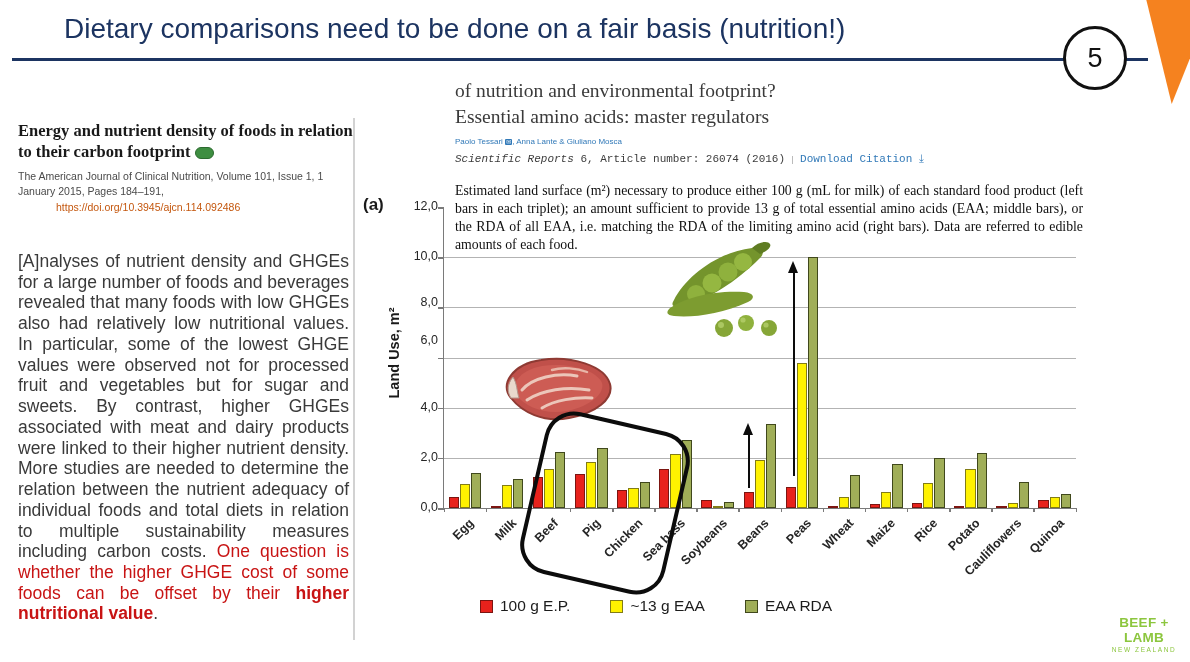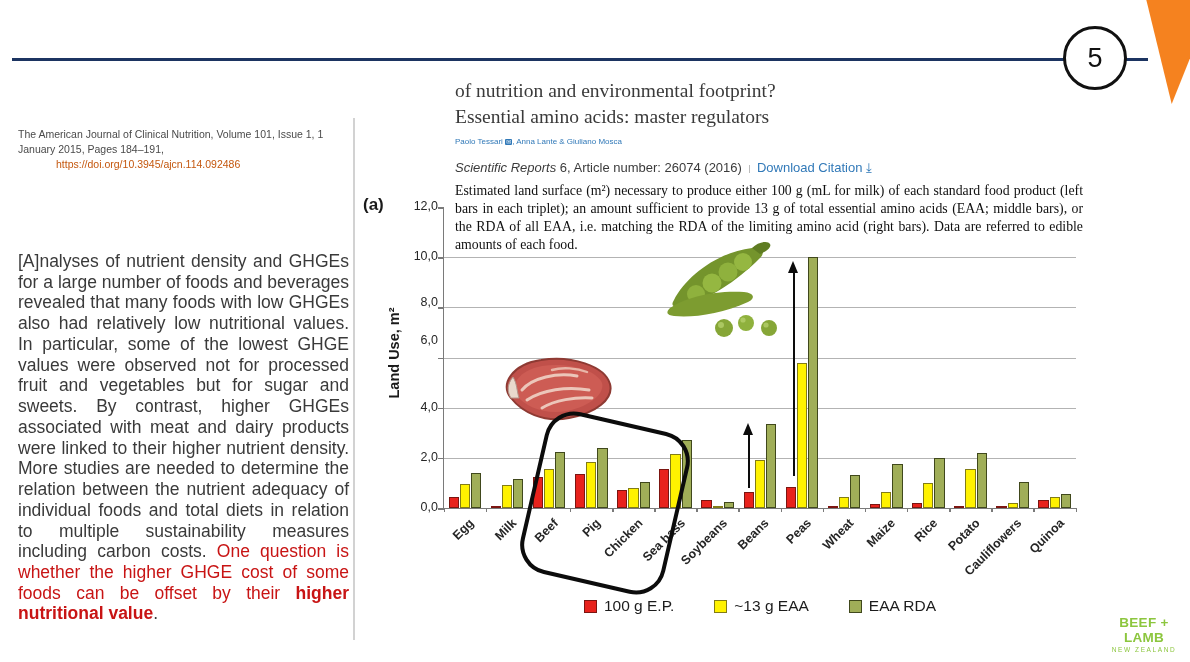--- a/index.html
+++ b/index.html
@@ -26,42 +26,42 @@
   .excerpt{position:absolute;left:18px;top:251px;width:331px;font-size:17.5px;line-height:1.185;
            color:#3a3a3a;text-align:justify;}
   .excerpt .red{color:#c81414;}
   .excerpt .redbold{color:#c81414;font-weight:bold;}
   .divider{position:absolute;left:353px;top:118px;width:2px;height:522px;background:#d2d2d2;}
   
   .rp{position:absolute;left:455px;top:78px;width:640px;}
   .rp-title{font-family:"Liberation Serif",serif;font-size:19.5px;line-height:1.32;color:#3a3a3a;}
   .rp-authors{margin-top:8px;font-size:8px;color:#3179b8;}
   .rp-authors .env{background:#3179b8;color:#fff;font-size:6px;padding:0 1px;border-radius:1px;}
-  .rp-journal{margin-top:14px;font-size:13px;color:#3b3b3b;}
+  .rp-journal{margin-top:7px;font-size:11px;color:#3b3b3b;font-family:Liberation Mono, monospace;}
   .rp-journal .jname{font-style:italic;}
   .rp-journal .jsep{display:inline-block;width:1px;height:8px;background:#bbb;margin:0 7px;vertical-align:middle;}
   .rp-journal .dl{color:#3179b8;}
   .caption{position:absolute;left:455px;top:182px;width:628px;font-family:"Liberation Serif",serif;
            font-size:13.8px;line-height:1.3;color:#0f0f0f;text-align:justify;}
   
   .chart{position:absolute;left:360px;top:185px;width:730px;height:460px;}
   .panel-label{position:absolute;left:3px;top:10px;font-size:17px;font-weight:bold;color:#1a1a1a;}
   .ylab{position:absolute;left:-46px;top:160px;width:160px;text-align:center;transform:rotate(-90deg);
         font-size:14.5px;font-weight:bold;color:#1a1a1a;}
   .plot{position:absolute;left:83px;top:22px;width:632px;height:301px;
         border-left:1.5px solid #7a7a7a;border-bottom:1.5px solid #7a7a7a;}
   .grid{position:absolute;left:0;width:100%;height:1px;background:#b3b3b3;}
   .ytick{position:absolute;left:34px;width:44px;text-align:right;font-size:12.5px;color:#262626;}
   .ymark{position:absolute;left:78px;width:6px;height:1.5px;background:#7a7a7a;}
   .xmark{position:absolute;width:1.5px;height:4px;background:#7a7a7a;top:301px;}
   .bar{position:absolute;bottom:0;width:10.2px;border:1px solid;box-sizing:border-box;}
   .xlab-anchor{position:absolute;width:0;height:0;}
   .xlab-anchor span{position:absolute;right:0;top:0;white-space:nowrap;font-size:12.5px;font-weight:600;
         color:#262626;transform:rotate(-45deg);transform-origin:top right;}
-  .legend{position:absolute;left:120px;top:412px;width:560px;display:flex;justify-content:center;
+  .legend{position:absolute;left:120px;top:412px;width:560px;display:flex;justify-content:flex-start;
           gap:40px;align-items:center;}
   .leg-item{display:flex;align-items:center;gap:7px;font-size:15.5px;color:#1c1c1c;}
   .leg-sw{width:13px;height:13px;border:1px solid;box-sizing:border-box;}
   
   .steak{position:absolute;left:497px;top:350px;z-index:2;}
   .peas{position:absolute;left:666px;top:238px;z-index:2;}
   .arrow{position:absolute;z-index:4;}
   .arrow .shaft{position:absolute;left:4.5px;top:10px;width:2px;background:#0c0c0c;}
   .arrow .head{position:absolute;left:0;top:0;width:0;height:0;border-left:5.5px solid transparent;
         border-right:5.5px solid transparent;border-bottom:12px solid #0c0c0c;}
@@ -70,28 +70,31 @@
   
   .logo{position:absolute;left:1098px;top:615px;width:92px;text-align:center;color:#8cc63e;}
   .logo .l1{font-size:13.5px;font-weight:800;letter-spacing:0.3px;}
   .logo .l2{font-size:6.5px;letter-spacing:1.6px;margin-top:1px;}
 </style>
 </head>
 <body>
 
 <div class="slide">
 
+  <div class="title">Dietary comparisons need to be done on a fair basis (nutrition!)</div>
   <div class="rule" style="left:12px;width:1053px;"></div>
   <div class="rule" style="left:1124px;width:24px;"></div>
   <div class="page-circle">
     <span>5</span>
   </div>
   <div class="corner-flag"></div>
 
   <div class="paper-card">
+    <div class="lp-title"><span>Energy and nutrient density of foods in relation to their carbon footprint</span>
+      <span class="badge"></span></div>
     <div class="lp-journal"><span class="jname">The American Journal of Clinical Nutrition</span><span>, Volume 101, Issue 1, 1 January 2015, Pages 184–191, </span><span class="doi">https://doi.org/10.3945/ajcn.114.092486</span></div>
   </div>
 
   <div class="excerpt"><span>[A]nalyses of nutrient density and GHGEs for a large number of foods and beverages revealed that many foods with low GHGEs also had relatively low nutritional values. In particular, some of the lowest GHGE values were observed not for processed fruit and vegetables but for sugar and sweets. By contrast, higher GHGEs associated with meat and dairy products were linked to their higher nutrient density. More studies are needed to determine the relation between the nutrient adequacy of individual foods and total diets in relation to multiple sustainability measures including carbon costs. </span><span class="red">One question is whether the higher GHGE cost of some foods can be offset by their </span><span class="redbold">higher nutritional value</span><span>.</span></div>
 
   <div class="divider"></div>
 
   <div class="rp">
     <div class="rp-title">
       <div>of nutrition and environmental footprint?</div>

